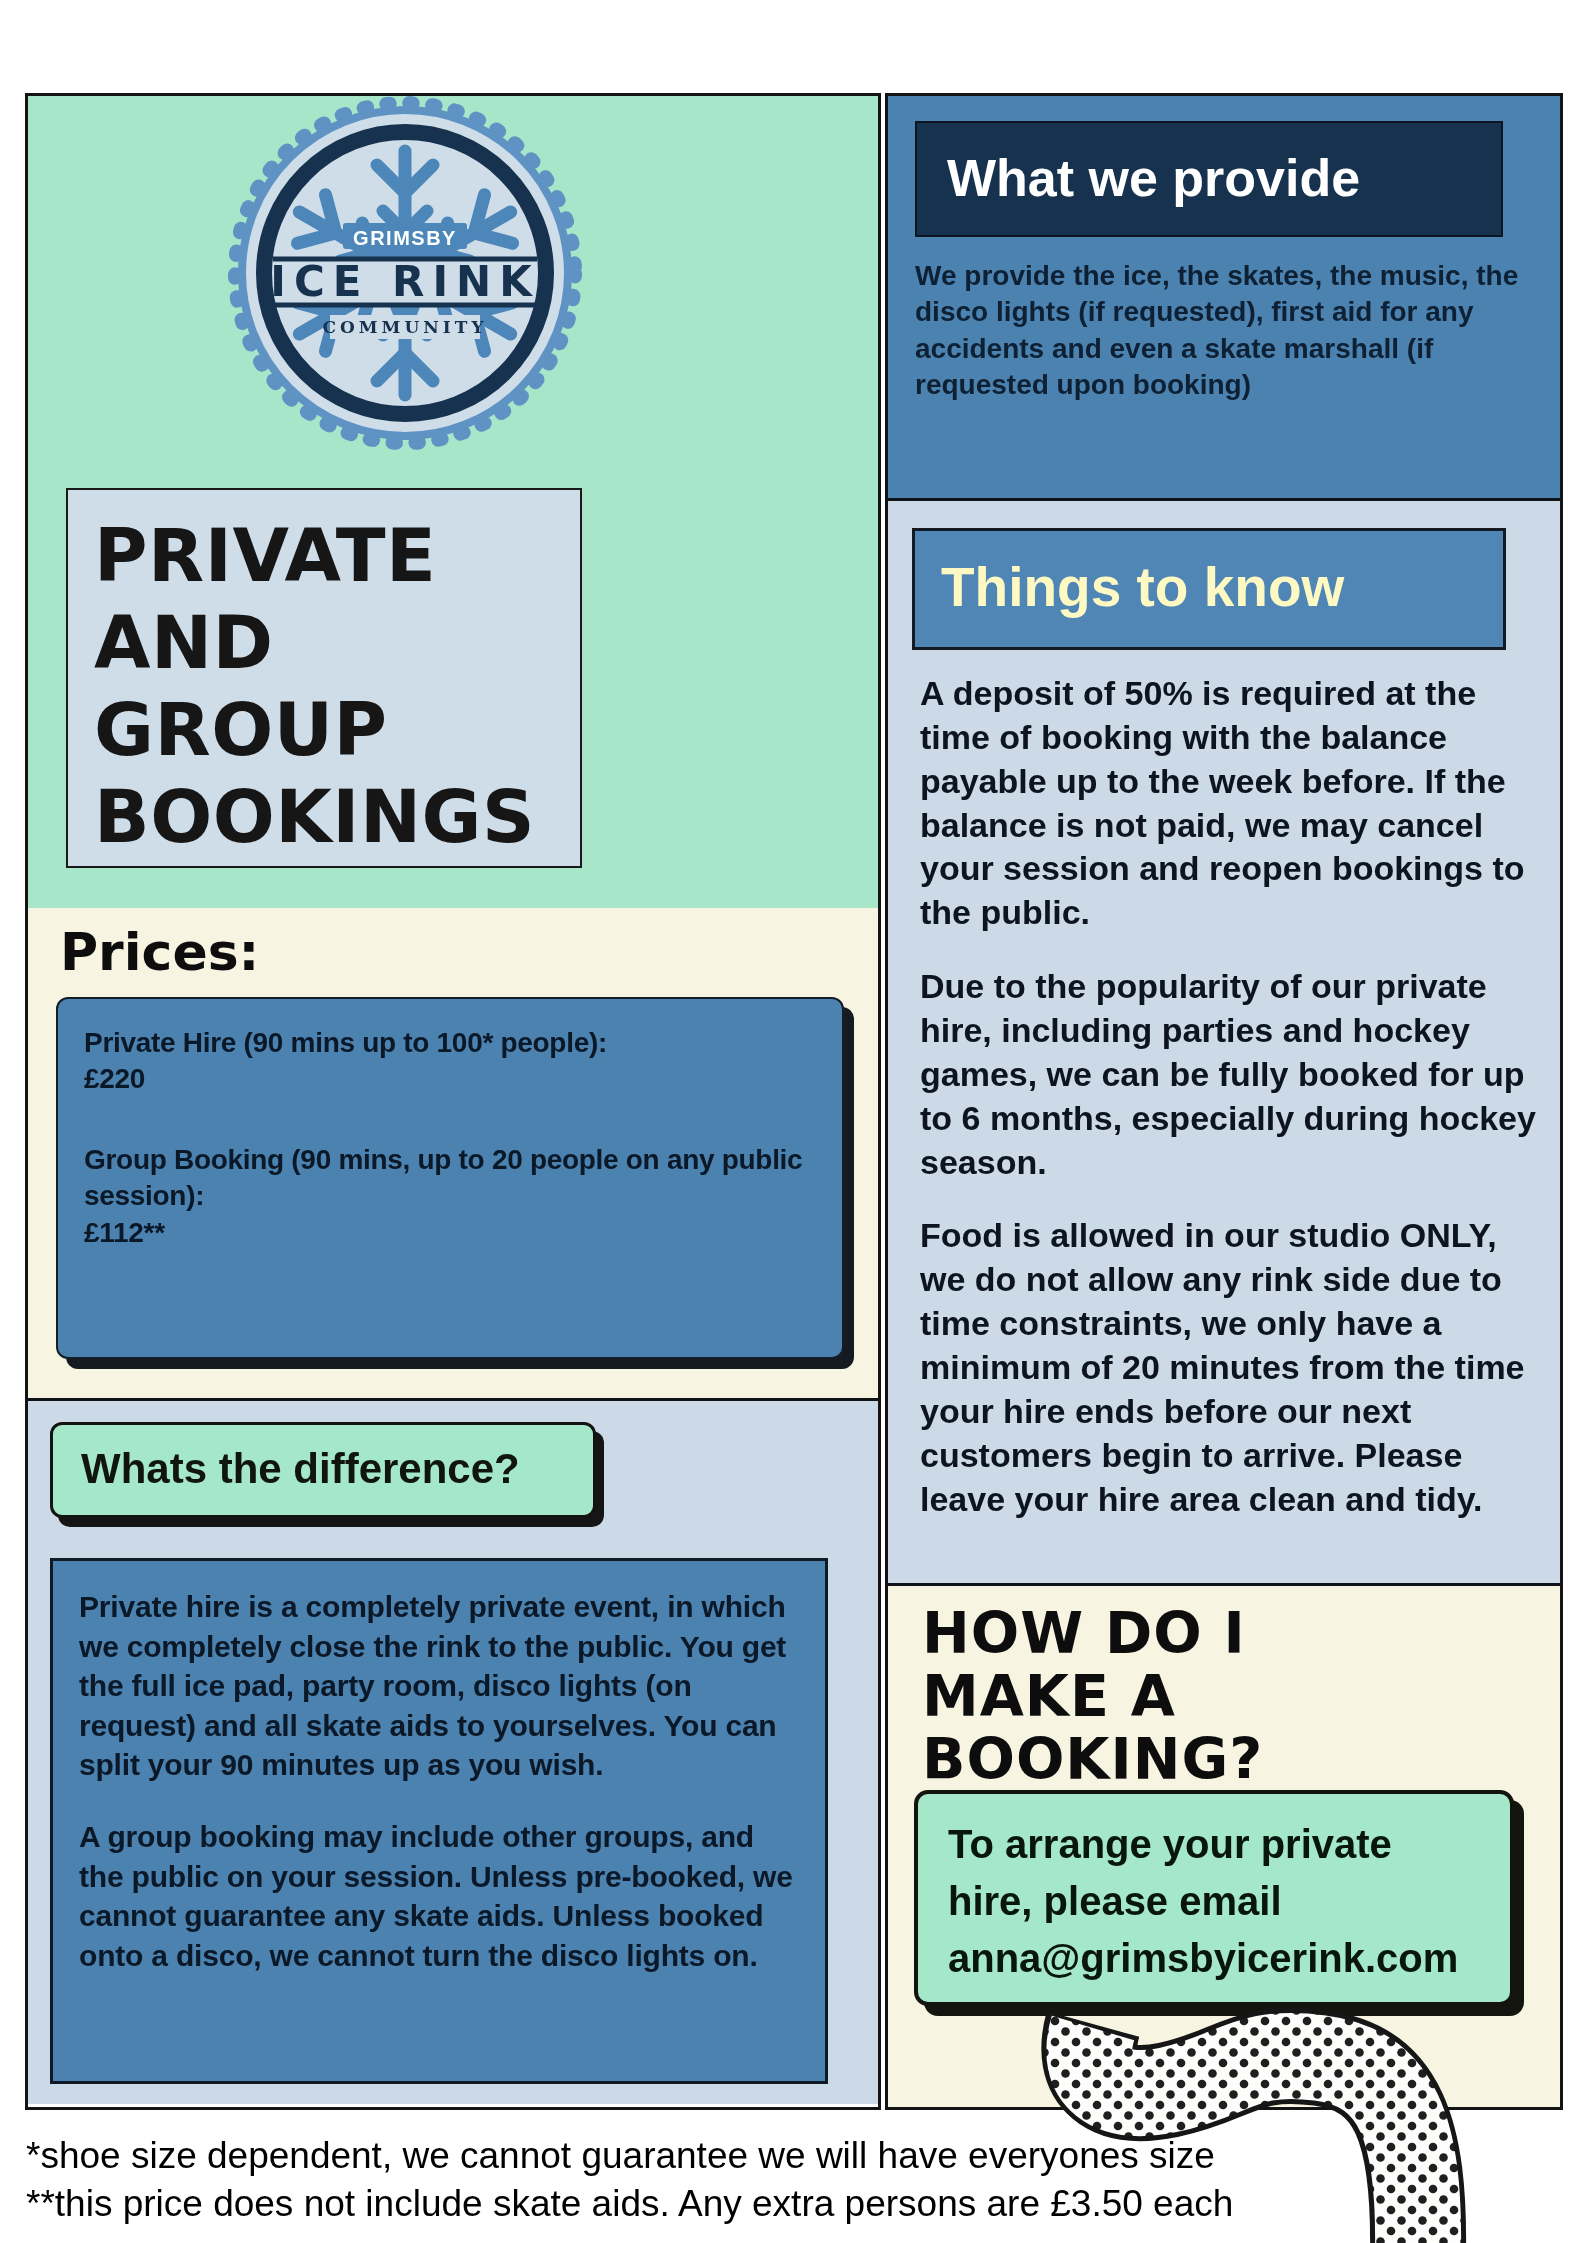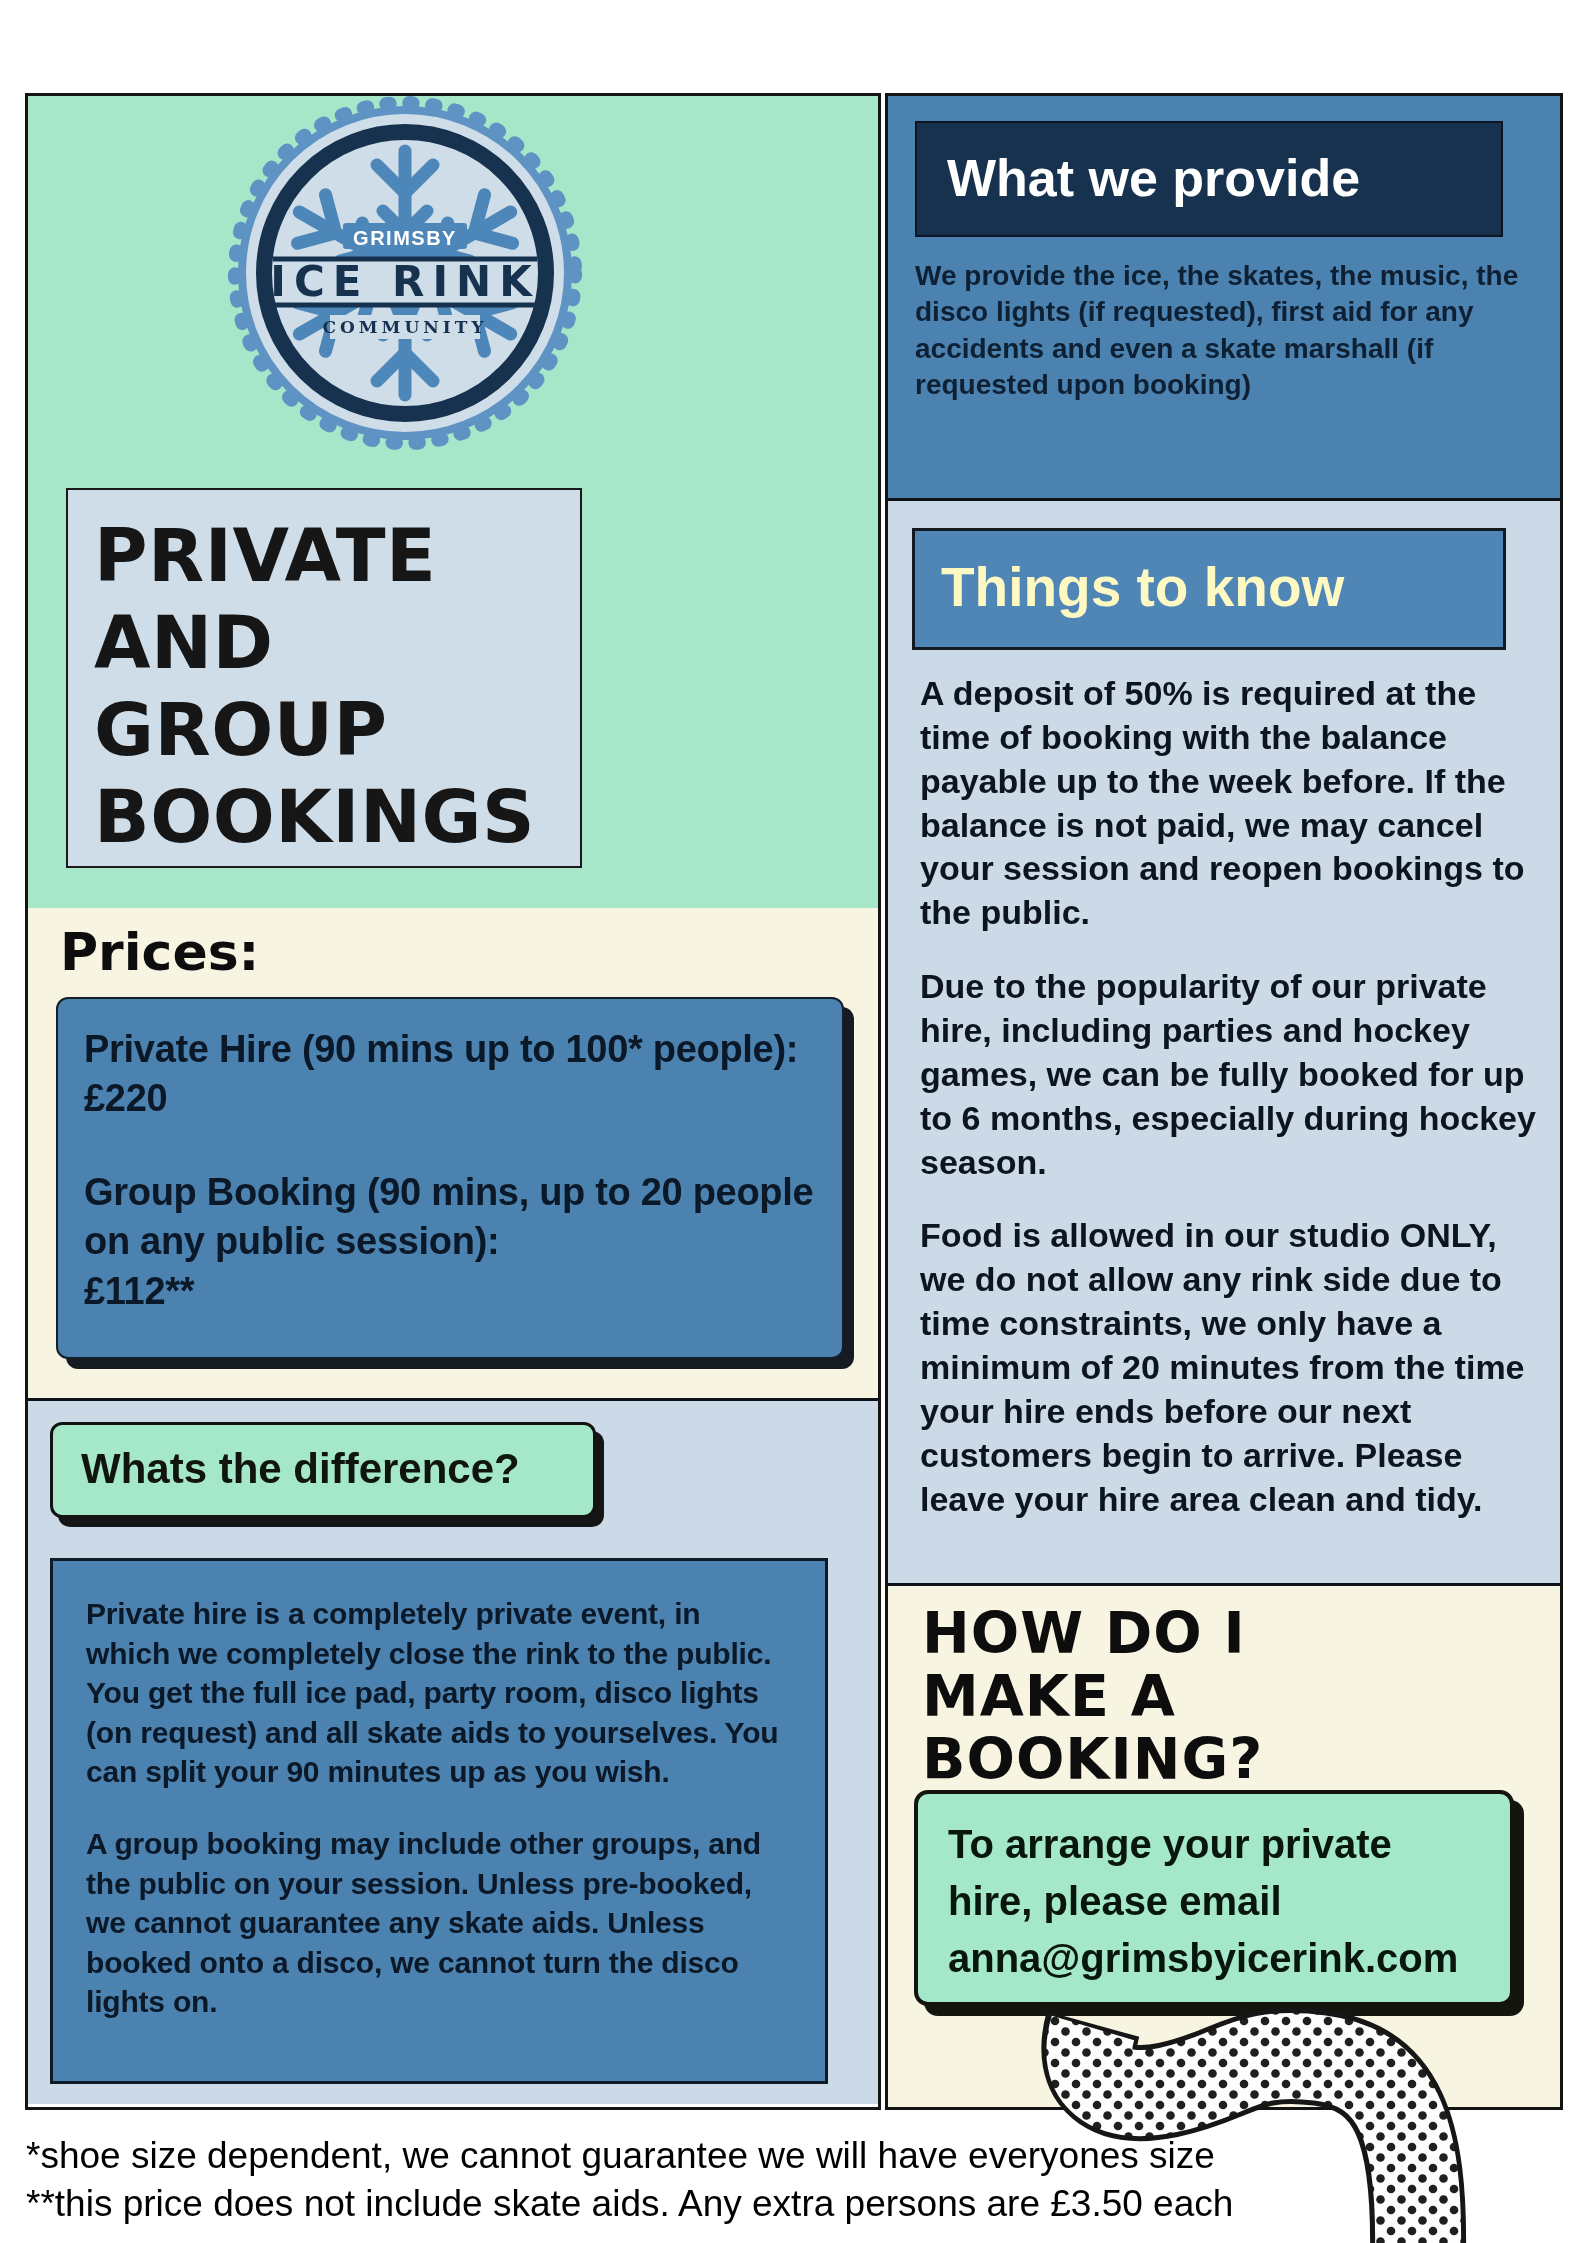--- a/index.html
+++ b/index.html
@@ -18,34 +18,34 @@
 
   
   .title-box{left:66px;top:488px;width:516px;height:380px;background:#cfdde9;
              border:2px solid #191919;padding:22px 26px;z-index:2;}
   .title-box span{display:block;font-family:"DejaVu Sans",sans-serif;font-weight:bold;
                   font-size:73px;line-height:87px;letter-spacing:.5px;color:#161616;}
   .prices-heading{left:60px;top:922px;font-family:"DejaVu Sans",sans-serif;font-weight:bold;
                   font-size:52px;color:#0d0d0d;z-index:2;}
   .prices-box{left:56px;top:997px;width:788px;height:362px;background:#4c82af;
               border:2px solid #141e29;border-radius:12px;box-shadow:10px 10px 0 #161b21;
-              padding:26px;z-index:2;color:#0b1828;font-weight:bold;font-size:38px;
+              padding:26px;z-index:2;color:#0b1828;font-weight:bold;font-size:28px;
               line-height:1.3;letter-spacing:-.3px;}
   .prices-box .lbl1{display:block;white-space:nowrap;}
   .prices-box .lbl{display:block;}
   .prices-box .gap{margin-top:44px;}
 
   .diff-head{left:50px;top:1422px;width:546px;height:96px;background:#a5e8c9;
              border:3px solid #131313;border-radius:12px;box-shadow:8px 9px 0 #151515;
              padding-left:28px;z-index:2;font-weight:bold;font-size:42px;line-height:88px;
              color:#10150f;}
   .diff-box{left:50px;top:1558px;width:778px;height:526px;background:#4c82af;
             border:3px solid #0f1a26;padding:26px;z-index:2;color:#0b1828;
             font-weight:bold;font-size:30px;line-height:1.32;letter-spacing:-.2px;}
-  .diff-box p{margin:7px;}
+  .diff-box p{margin:0;}
   .diff-box p + p{margin-top:32px;}
 
   
   .provide-head{left:915px;top:121px;width:588px;height:116px;background:#16324e;
                 border:2px solid #0d1523;padding-left:30px;z-index:2;color:#ffffff;
                 font-weight:bold;font-size:52px;line-height:110px;}
   .provide-body{left:915px;top:258px;width:610px;z-index:2;color:#0e2034;
                 font-weight:bold;font-size:28px;line-height:1.3;margin:0;}
   .know-head{left:912px;top:528px;width:594px;height:122px;background:#4f86b5;
              border:3px solid #131920;padding-left:26px;z-index:2;color:#fef9c3;

